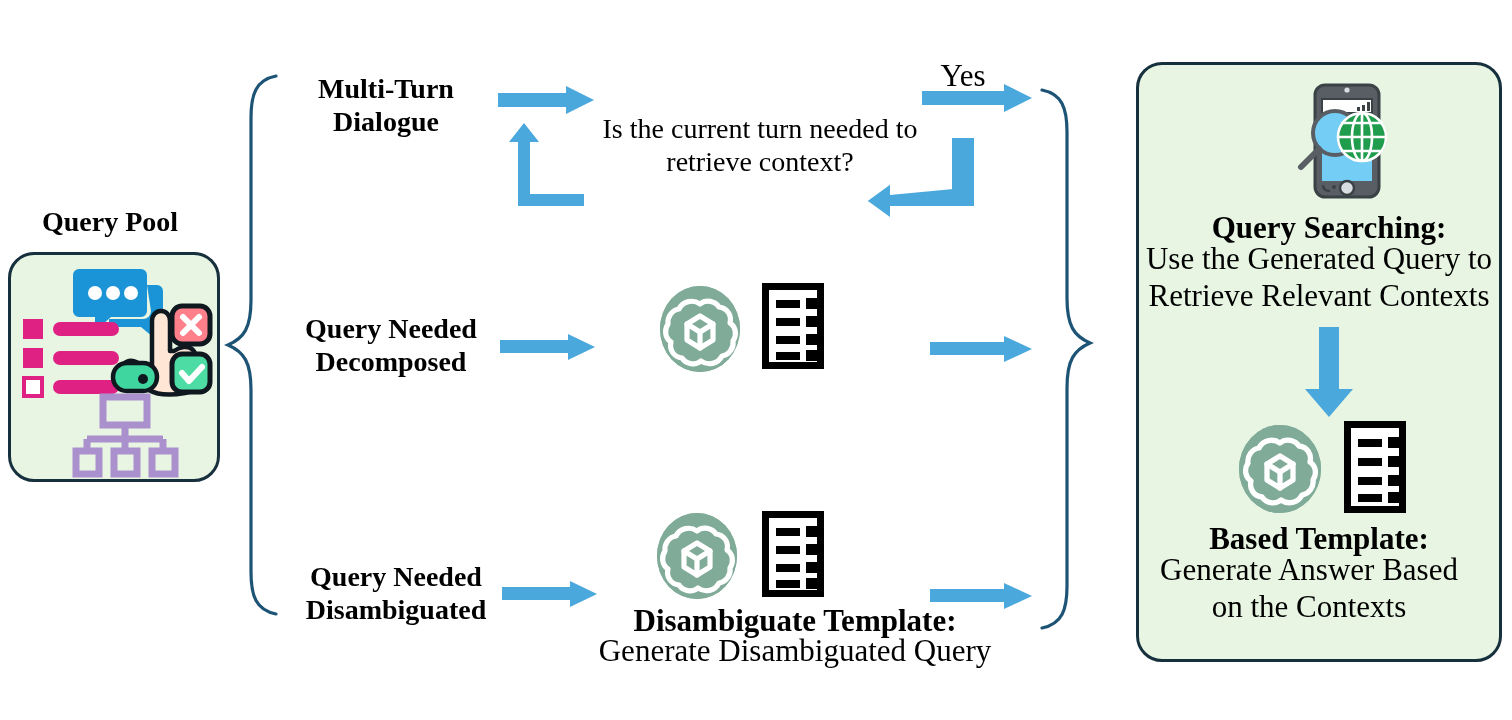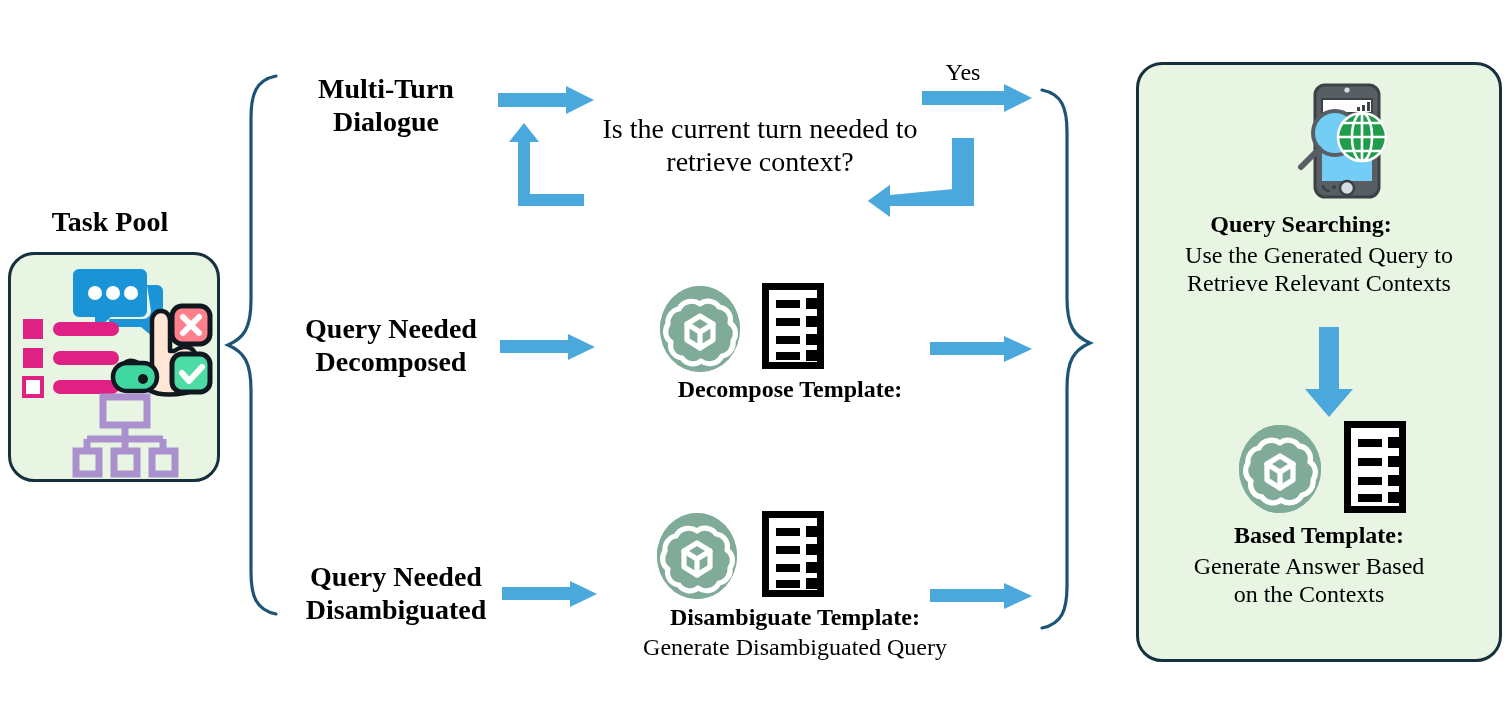--- a/index.html
+++ b/index.html
@@ -11,21 +11,21 @@
     overflow:hidden;
     position:relative;
   }
   .stage{position:absolute;left:0;top:0;width:1512px;height:720px;}
   .abs{position:absolute;}
 
   
   .lbl{position:absolute;text-align:center;line-height:1.18;white-space:pre-line;}
   .bold{font-weight:bold;}
   .t28{font-size:28px;}
-  .t26{font-size:24px;}
+  .t26{font-size:31px;}
 
   
   .panel{
     position:absolute;
     background:#e7f5e2;
     border:3px solid #17303d;
     border-radius:26px;
     box-sizing:border-box;
   }
 
@@ -43,21 +43,21 @@
   .docicon{position:absolute;background:#000;box-sizing:border-box;}
   .docicon .inner{position:absolute;background:#fff;}
   .docicon .bar{position:absolute;background:#000;}
   .docicon .sq{position:absolute;background:#000;}
 </style>
 </head>
 <body>
 
 <div class="stage">
 
-  <div class="lbl bold t28" style="left:10px;top:205px;width:200px;">Task Pool</div>
+  <div class="lbl bold t28" style="left:10px;top:205px;width:200px;">Query Pool</div>
 
   <div class="panel" style="left:8px;top:252px;width:212px;height:230px;">
 
     <div class="abs" style="left:62px;top:8px;width:96px;height:78px;">
       <svg width="96" height="78" viewBox="0 0 96 78">
         <path d="M6 6 h62 a6 6 0 0 1 6 6 v36 a6 6 0 0 1 -6 6 h-30 l-16 14 v-14 h-16 a6 6 0 0 1 -6 -6 v-36 a6 6 0 0 1 6 -6 z" fill="#1a94d6"></path>
         <circle cx="22" cy="30" r="7" fill="#ffffff"></circle>
         <circle cx="40" cy="30" r="7" fill="#ffffff"></circle>
         <circle cx="58" cy="30" r="7" fill="#ffffff"></circle>
         <path d="M74 22 h10 a6 6 0 0 1 6 6 v30 a6 6 0 0 1 -6 6 h-4 v10 l-12 -10 h-26 a6 6 0 0 1 -6 -6 v-2 h34 a8 8 0 0 0 8 -8 z" fill="#1a94d6"></path>
@@ -173,21 +173,20 @@
     <div class="bar" style="left:14px;top:17px;width:24px;height:8px;"></div>
     <div class="sq" style="left:44px;top:15px;width:11px;height:11px;"></div>
     <div class="bar" style="left:14px;top:35px;width:24px;height:8px;"></div>
     <div class="sq" style="left:44px;top:33px;width:11px;height:11px;"></div>
     <div class="bar" style="left:14px;top:53px;width:24px;height:8px;"></div>
     <div class="sq" style="left:44px;top:51px;width:11px;height:11px;"></div>
     <div class="bar" style="left:14px;top:69px;width:24px;height:8px;"></div>
     <div class="sq" style="left:44px;top:67px;width:11px;height:11px;"></div>
   </div>
 
-  <div class="lbl bold t26" style="left:610px;top:375px;width:360px;">Decompose Template:</div>
 
   <div class="arrow-r" style="left:930px;top:336px;width:104px;height:26px;">
     <div class="shaft" style="left:0;top:6px;width:76px;height:13px;"></div>
     <div class="head" style="left:74px;top:0;border-top:13px solid transparent;border-bottom:13px solid transparent;border-left:28px solid #4aa8dc;"></div>
   </div>
 
   <div class="lbl bold t28" style="left:296px;top:560px;width:200px;">Query Needed
 Disambiguated</div>
 
   <div class="arrow-r" style="left:502px;top:581px;width:96px;height:26px;">
@@ -253,21 +252,21 @@
         <circle cx="83" cy="56" r="24" fill="#1f9d4d" stroke="#145f30" stroke-width="2"></circle>
         <g fill="none" stroke="#ffffff" stroke-width="2.6">
           <ellipse cx="83" cy="56" rx="24" ry="24"></ellipse>
           <ellipse cx="83" cy="56" rx="10" ry="24"></ellipse>
           <path d="M59 56 h48 M62 42 h42 M62 70 h42"></path>
           <path d="M83 32 v48"></path>
         </g>
       </svg>
     </div>
 
-    <div class="lbl bold t26" style="left:0;top:145px;width:324px;">Query Searching:</div>
+    <div class="lbl bold t26" style="left:0;top:145px;width:324px;padding-left:28px;">Query Searching:</div>
     <div class="lbl t26" style="left:0;top:176px;width:360px;">Use the Generated Query to
 Retrieve Relevant Contexts</div>
 
     <div class="abs" style="left:162px;top:262px;width:56px;height:92px;">
       <svg width="56" height="92" viewBox="0 0 56 92">
         <path d="M18 0 h20 v62 h14 L28 90 L4 62 h14 z" fill="#4aa8dc"></path>
       </svg>
     </div>
 
     <div class="oai" style="left:100px;top:360px;width:82px;height:88px;">

